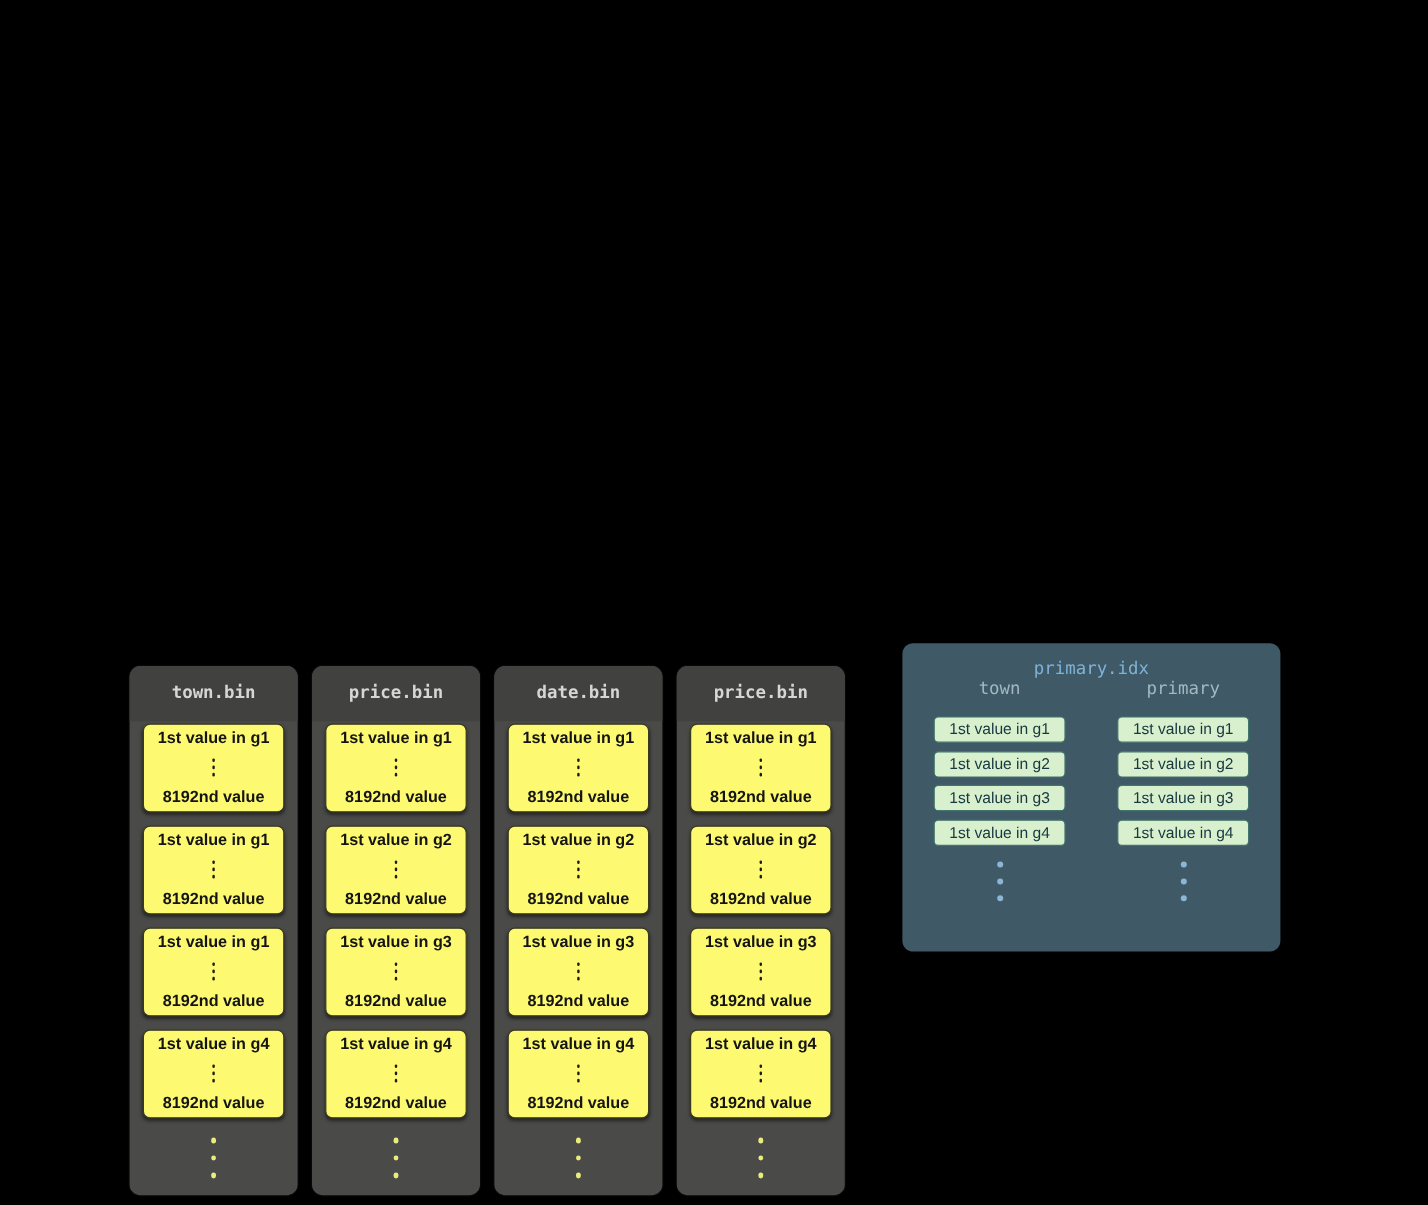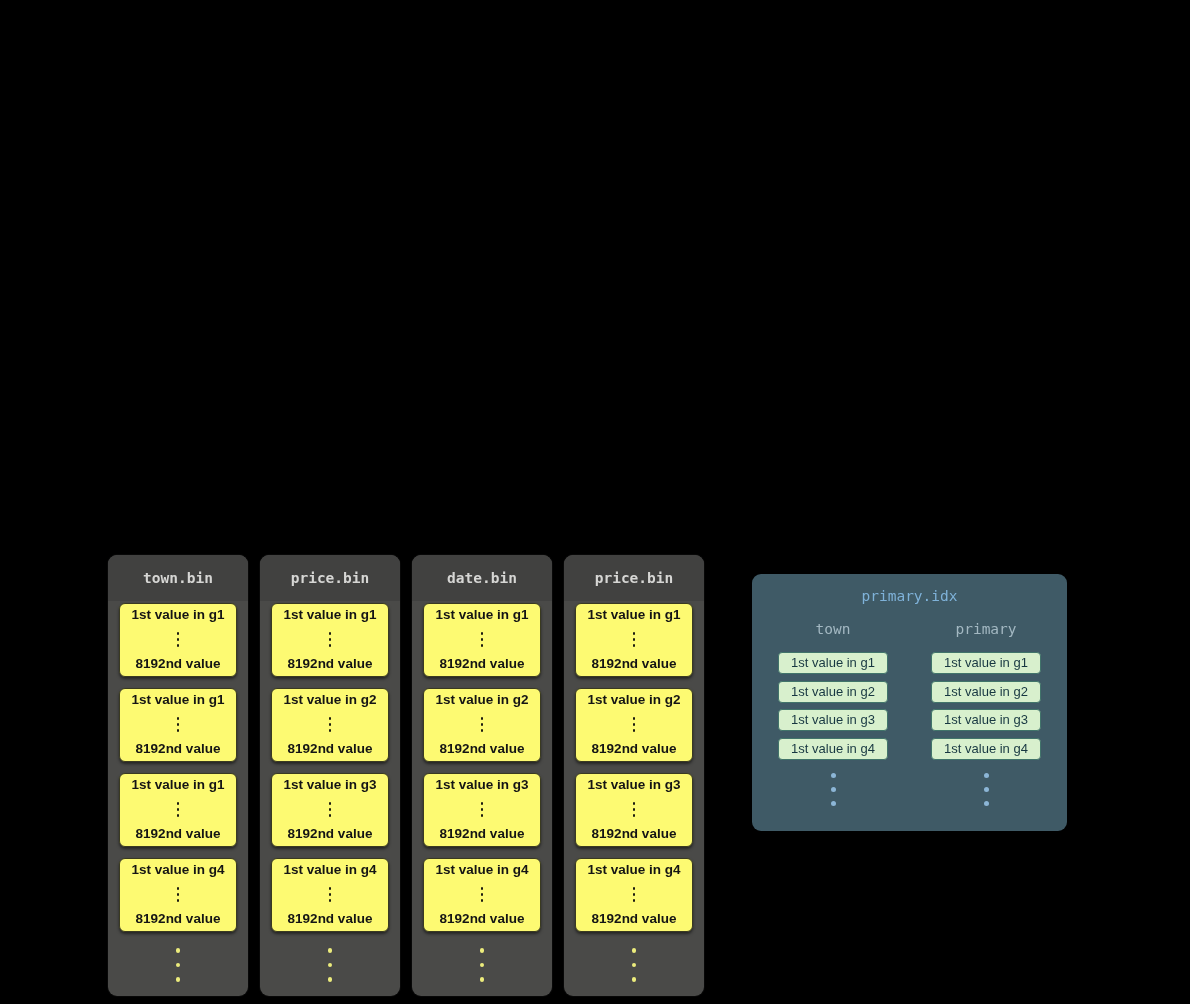--- a/index.html
+++ b/index.html
@@ -33,25 +33,25 @@
   .granule{background:var(--granule-fill);border:1px solid var(--granule-border);border-radius:6px;
            height:74px;margin-bottom:11px;display:flex;flex-direction:column;align-items:center;
            justify-content:space-between;padding:3px 2px 4px;box-sizing:border-box;
            box-shadow:0 2px 3px rgba(0,0,0,0.5);}
   .granule .val{font-size:13.5px;line-height:1.2;color:var(--granule-text);white-space:nowrap;}
   .vdots{display:flex;flex-direction:column;gap:3.5px;}
   .vdots i{width:2.5px;height:2.5px;border-radius:50%;background:#1c1c10;}
   .ellipsis-y{display:flex;flex-direction:column;align-items:center;gap:10px;padding-top:5px;}
   .ellipsis-y i{width:4.5px;height:4.5px;border-radius:50%;background:var(--ellipsis-dot-yellow);}
   
-  .idx{position:absolute;left:752px;top:574px;width:315px;height:257px;background:var(--index-panel);
+  .idx{position:absolute;left:752px;top:536px;width:315px;height:257px;background:var(--index-panel);
        border-radius:9px;box-sizing:border-box;padding:12px 26px 0 26px;}
   .idx-title{text-align:center;font-family:"DejaVu Sans Mono", monospace;font-size:14.5px;
              color:var(--index-title-text);margin-top:2px;}
-  .idx-cols{display:flex;justify-content:space-between;margin-top:17px;}
+  .idx-cols{display:flex;justify-content:space-between;}
   .idx-col{width:110px;display:flex;flex-direction:column;align-items:center;}
   .idx-col-header{font-family:"DejaVu Sans Mono", monospace;font-size:14.5px;
                   color:var(--index-header-text);margin-bottom:15px;}
   .idx-list{display:flex;flex-direction:column;width:110px;}
   .idx-entry{box-sizing:border-box;width:110px;background:var(--index-entry-fill);
              border:1px solid var(--index-entry-border);border-radius:4px;font-size:13px;
              color:var(--index-entry-text);text-align:center;padding:2px 0 3px;margin-bottom:6.5px;
              white-space:nowrap;}
   .ellipsis-b{display:flex;flex-direction:column;align-items:center;gap:9px;margin-top:7px;}
   .ellipsis-b i{width:5px;height:5px;border-radius:50%;background:var(--ellipsis-dot-blue);}

